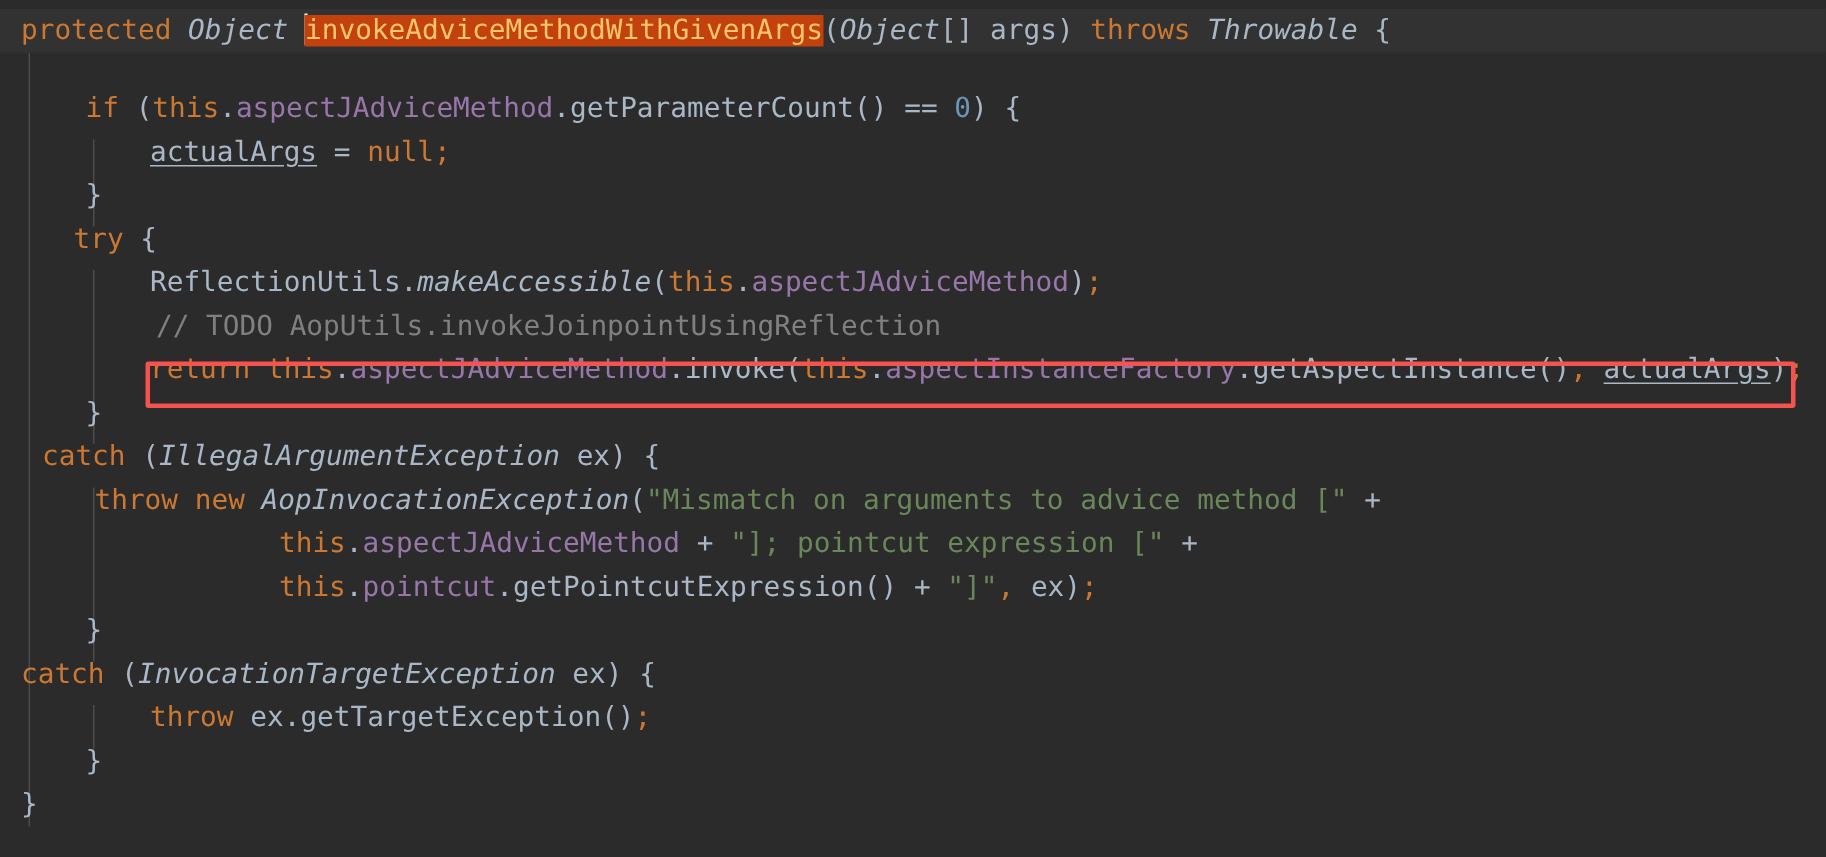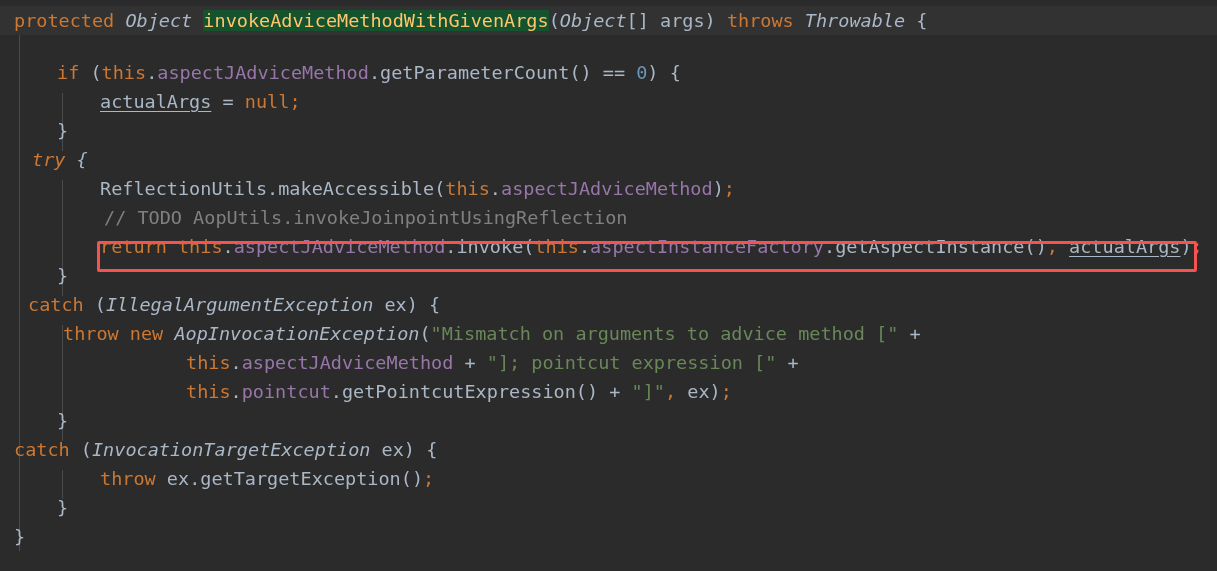--- a/index.html
+++ b/index.html
@@ -55,26 +55,26 @@
   .kw        { color: #cc7832; }          
   .type      { color: #a9b7c6; font-style: italic; }          
   .plain     { color: #a9b7c6; }
   .fn        { color: #ffc66d; }          
   .field     { color: #9876aa; }          
   .call      { color: #a9b7c6; }          
   .num       { color: #6897bb; }          
   .str       { color: #6a8759; }          
   .cmt       { color: #808080; }          
   .local     { color: #a9b7c6; text-decoration: underline; text-underline-offset: 3px; }
-  .static    { color: #a9b7c6; }
+  .static    { color: #a9b7c6; font-style: italic; }
   .semi      { color: #cc7832; }
 
   
   .name-hl {
-    background: #14532d;
+    background: #c2410c;
   }
 
   
   .caret {
     display: inline-block;
     width: 2px;
     height: 21px;
     background: #ffffff;
     vertical-align: -4px;
     margin-right: -2px;
@@ -99,21 +99,21 @@
       <div class="guide" style="left: 62px; top: 93px; height: 58px;"></div>
       <div class="guide" style="left: 62px; top: 180px; height: 116px;"></div>
       <div class="guide" style="left: 62px; top: 325px; height: 116px;"></div>
       <div class="guide" style="left: 62px; top: 470px; height: 29px;"></div>
     </div>
   <div id="code">
       <div class="code-line current" style="padding-left: 14px;"><span class="kw">protected</span><span class="plain"> </span><span class="type">Object</span><span class="plain"> </span><span class="caret"></span><span class="fn name-hl">invokeAdviceMethodWithGivenArgs</span><span class="plain">(</span><span class="type">Object</span><span class="plain">[] </span><span class="plain">args</span><span class="plain">) </span><span class="kw">throws</span><span class="plain"> </span><span class="type">Throwable</span><span class="plain"> {</span></div>
       <div class="code-line" style="padding-left: 57px; margin-top: 23px;"><span class="kw">if</span><span class="plain"> (</span><span class="kw">this</span><span class="plain">.</span><span class="field">aspectJAdviceMethod</span><span class="plain">.</span><span class="call">getParameterCount</span><span class="plain">() == </span><span class="num">0</span><span class="plain">) {</span></div>
       <div class="code-line" style="padding-left: 100px;"><span class="local">actualArgs</span><span class="plain"> = </span><span class="kw">null</span><span class="semi">;</span></div>
       <div class="code-line" style="padding-left: 57px;"><span class="plain">}</span></div>
-      <div class="code-line" style="padding-left: 32px; font-style: italic;"><span class="kw">try</span><span class="plain"> {</span></div>
+      <div class="code-line" style="padding-left: 49px;"><span class="kw">try</span><span class="plain"> {</span></div>
       <div class="code-line" style="padding-left: 100px;"><span class="plain">ReflectionUtils</span><span class="plain">.</span><span class="static">makeAccessible</span><span class="plain">(</span><span class="kw">this</span><span class="plain">.</span><span class="field">aspectJAdviceMethod</span><span class="plain">)</span><span class="semi">;</span></div>
       <div class="code-line" style="padding-left: 104px;"><span class="cmt">// TODO AopUtils.invokeJoinpointUsingReflection</span></div>
       <div class="code-line" style="padding-left: 100px;"><span class="kw">return</span><span class="plain"> </span><span class="kw">this</span><span class="plain">.</span><span class="field">aspectJAdviceMethod</span><span class="plain">.</span><span class="call">invoke</span><span class="plain">(</span><span class="kw">this</span><span class="plain">.</span><span class="field">aspectInstanceFactory</span><span class="plain">.</span><span class="call">getAspectInstance</span><span class="plain">()</span><span class="semi">,</span><span class="plain"> </span><span class="local">actualArgs</span><span class="plain">)</span><span class="semi">;</span></div>
       <div class="code-line" style="padding-left: 57px;"><span class="plain">}</span></div>
       <div class="code-line" style="padding-left: 28px;"><span class="kw">catch</span><span class="plain"> (</span><span class="type">IllegalArgumentException</span><span class="plain"> </span><span class="plain">ex</span><span class="plain">) {</span></div>
       <div class="code-line" style="padding-left: 63px;"><span class="kw">throw</span><span class="plain"> </span><span class="kw">new</span><span class="plain"> </span><span class="type">AopInvocationException</span><span class="plain">(</span><span class="str">"Mismatch on arguments to advice method ["</span><span class="plain"> + </span></div>
       <div class="code-line" style="padding-left: 186px;"><span class="kw">this</span><span class="plain">.</span><span class="field">aspectJAdviceMethod</span><span class="plain"> + </span><span class="str">"]; pointcut expression ["</span><span class="plain"> + </span></div>
       <div class="code-line" style="padding-left: 186px;"><span class="kw">this</span><span class="plain">.</span><span class="field">pointcut</span><span class="plain">.</span><span class="call">getPointcutExpression</span><span class="plain">() + </span><span class="str">"]"</span><span class="semi">,</span><span class="plain"> </span><span class="plain">ex</span><span class="plain">)</span><span class="semi">;</span></div>
       <div class="code-line" style="padding-left: 57px;"><span class="plain">}</span></div>
       <div class="code-line" style=""><span class="kw">catch</span><span class="plain"> (</span><span class="type">InvocationTargetException</span><span class="plain"> </span><span class="plain">ex</span><span class="plain">) {</span></div>

